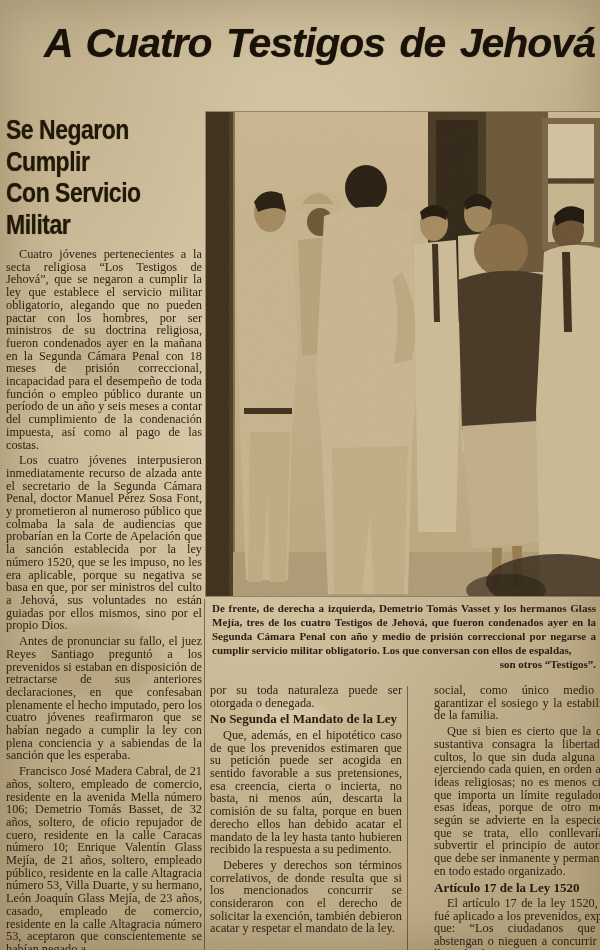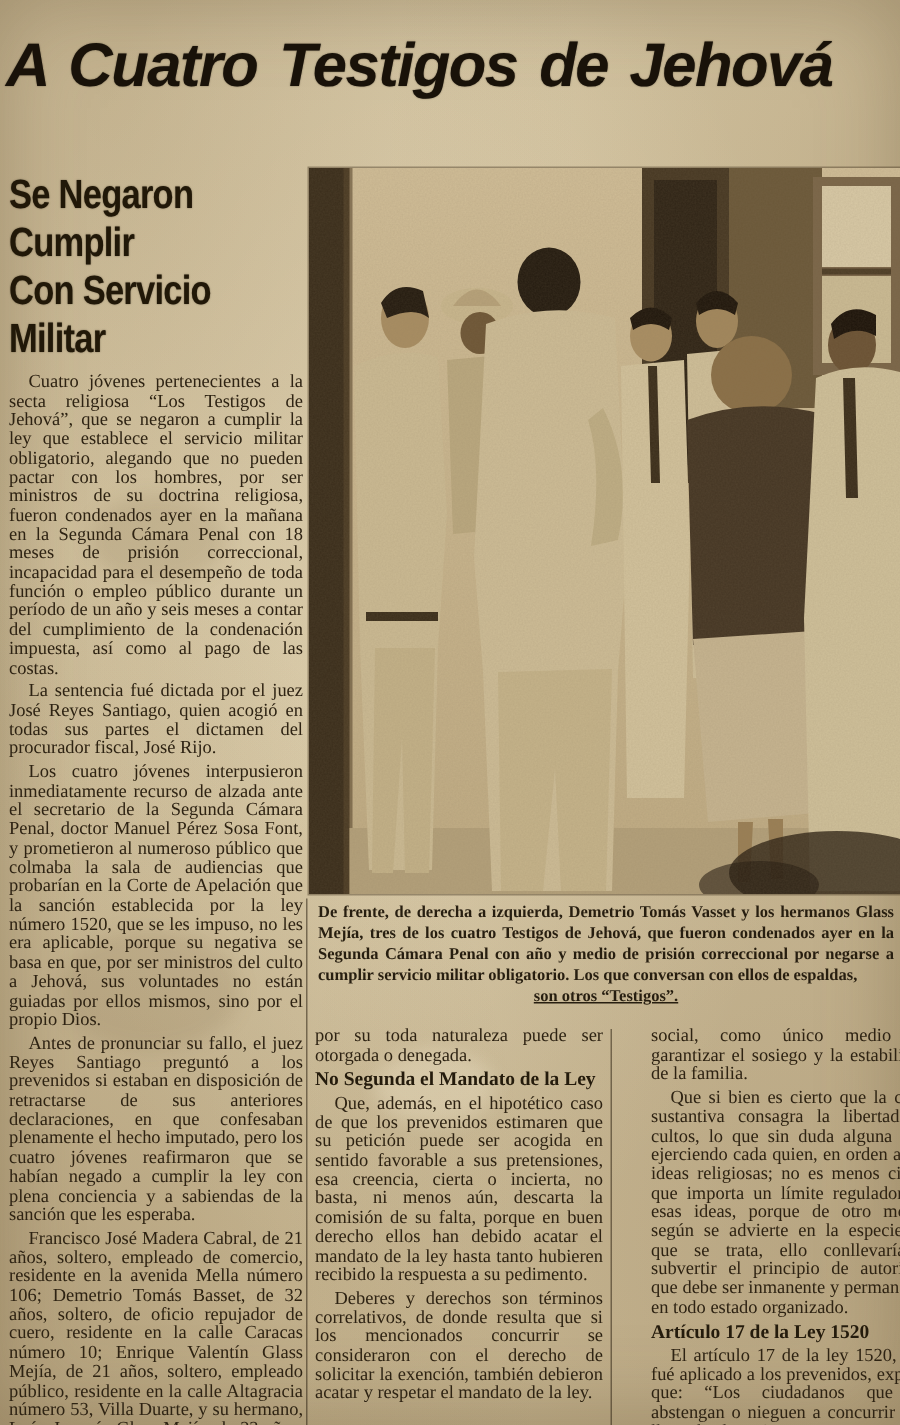--- a/index.html
+++ b/index.html
@@ -31,21 +31,21 @@
     color:#261d10;white-space:nowrap;
   }
   .headline{
     position:absolute;left:4px;top:21px;width:594px;
     font-family:"Liberation Sans",sans-serif;
     font-style:italic;font-weight:bold;
     font-size:41px;line-height:45px;letter-spacing:-1px;word-spacing:7px;
     color:#191209;
     text-shadow:0 0 1px rgba(25,18,9,.6);
   }
-  .headline .hl2{word-spacing:4px;}
+  .headline .hl2{word-spacing:4px;margin-left:40px;}
 
   .left-col{
     position:absolute;left:6px;top:114px;width:196px;height:836px;
     overflow:hidden;
   }
   .subheadline{
     font-family:"Liberation Sans",sans-serif;
     font-weight:bold;font-size:23px;line-height:27px;letter-spacing:-.5px;
     color:#211808;
     transform:scaleY(1.18);transform-origin:top left;
@@ -61,21 +61,21 @@
     background:#c6b28b;
     box-shadow:0 0 0 1px rgba(60,45,25,.4), inset 0 0 30px rgba(70,50,25,.4);
   }
   .photo svg{display:block;width:100%;height:100%;}
 
   .caption{
     position:absolute;left:212px;top:601px;width:384px;
     font-weight:bold;font-size:11px;line-height:14px;text-align:justify;
     color:#271e10;
   }
-  .caption .caption-last{text-align:center;text-indent:0;text-decoration:underline;}
+  .caption .caption-last{text-align:right;text-indent:0;}
 
   .mid-col{
     position:absolute;left:210px;top:684px;width:192px;height:266px;
     overflow:hidden;
   }
   .right-col{
     position:absolute;left:434px;top:684px;width:186px;height:266px;
     overflow:hidden;
   }
   .col-subhead{
@@ -100,21 +100,20 @@
     <div class="hl2">A Cuatro Testigos de Jehová</div>
   </div>
 
   <div class="left-col">
     <div class="subheadline">
       <div>Se Negaron Cumplir</div>
       <div>Con Servicio Militar</div>
     </div>
     <div class="bodytext">
       <p>Cuatro jóvenes pertenecientes a la secta religiosa “Los Testigos de Jehová”, que se negaron a cumplir la ley que establece el servicio militar obligatorio, alegando que no pueden pactar con los hombres, por ser ministros de su doctrina religiosa, fueron condenados ayer en la mañana en la Segunda Cámara Penal con 18 meses de prisión correccional, incapacidad para el desempeño de toda función o empleo público durante un período de un año y seis meses a contar del cumplimiento de la condenación impuesta, así como al pago de las costas.</p>
-      <p>La sentencia fué dictada por el juez José Reyes Santiago, quien acogió en todas sus partes el dictamen del procurador fiscal, José Rijo.</p>
       <p>Los cuatro jóvenes interpusieron inmediatamente recurso de alzada ante el secretario de la Segunda Cámara Penal, doctor Manuel Pérez Sosa Font, y prometieron al numeroso público que colmaba la sala de audiencias que probarían en la Corte de Apelación que la sanción establecida por la ley número 1520, que se les impuso, no les era aplicable, porque su negativa se basa en que, por ser ministros del culto a Jehová, sus voluntades no están guiadas por ellos mismos, sino por el propio Dios.</p>
       <p>Antes de pronunciar su fallo, el juez Reyes Santiago preguntó a los prevenidos si estaban en disposición de retractarse de sus anteriores declaraciones, en que confesaban plenamente el hecho imputado, pero los cuatro jóvenes reafirmaron que se habían negado a cumplir la ley con plena conciencia y a sabiendas de la sanción que les esperaba.</p>
       <p>Francisco José Madera Cabral, de 21 años, soltero, empleado de comercio, residente en la avenida Mella número 106; Demetrio Tomás Basset, de 32 años, soltero, de oficio repujador de cuero, residente en la calle Caracas número 10; Enrique Valentín Glass Mejía, de 21 años, soltero, empleado público, residente en la calle Altagracia número 53, Villa Duarte, y su hermano, León Joaquín Glass Mejía, de 23 años, casado, empleado de comercio, residente en la calle Altagracia número 53, aceptaron que conscientemente se habían negado a</p>
     </div>
   </div>
 
   <div class="photo">
     <svg viewBox="0 0 394 484" preserveAspectRatio="none">
       <defs>
         <filter id="grain" x="0" y="0" width="100%" height="100%">

